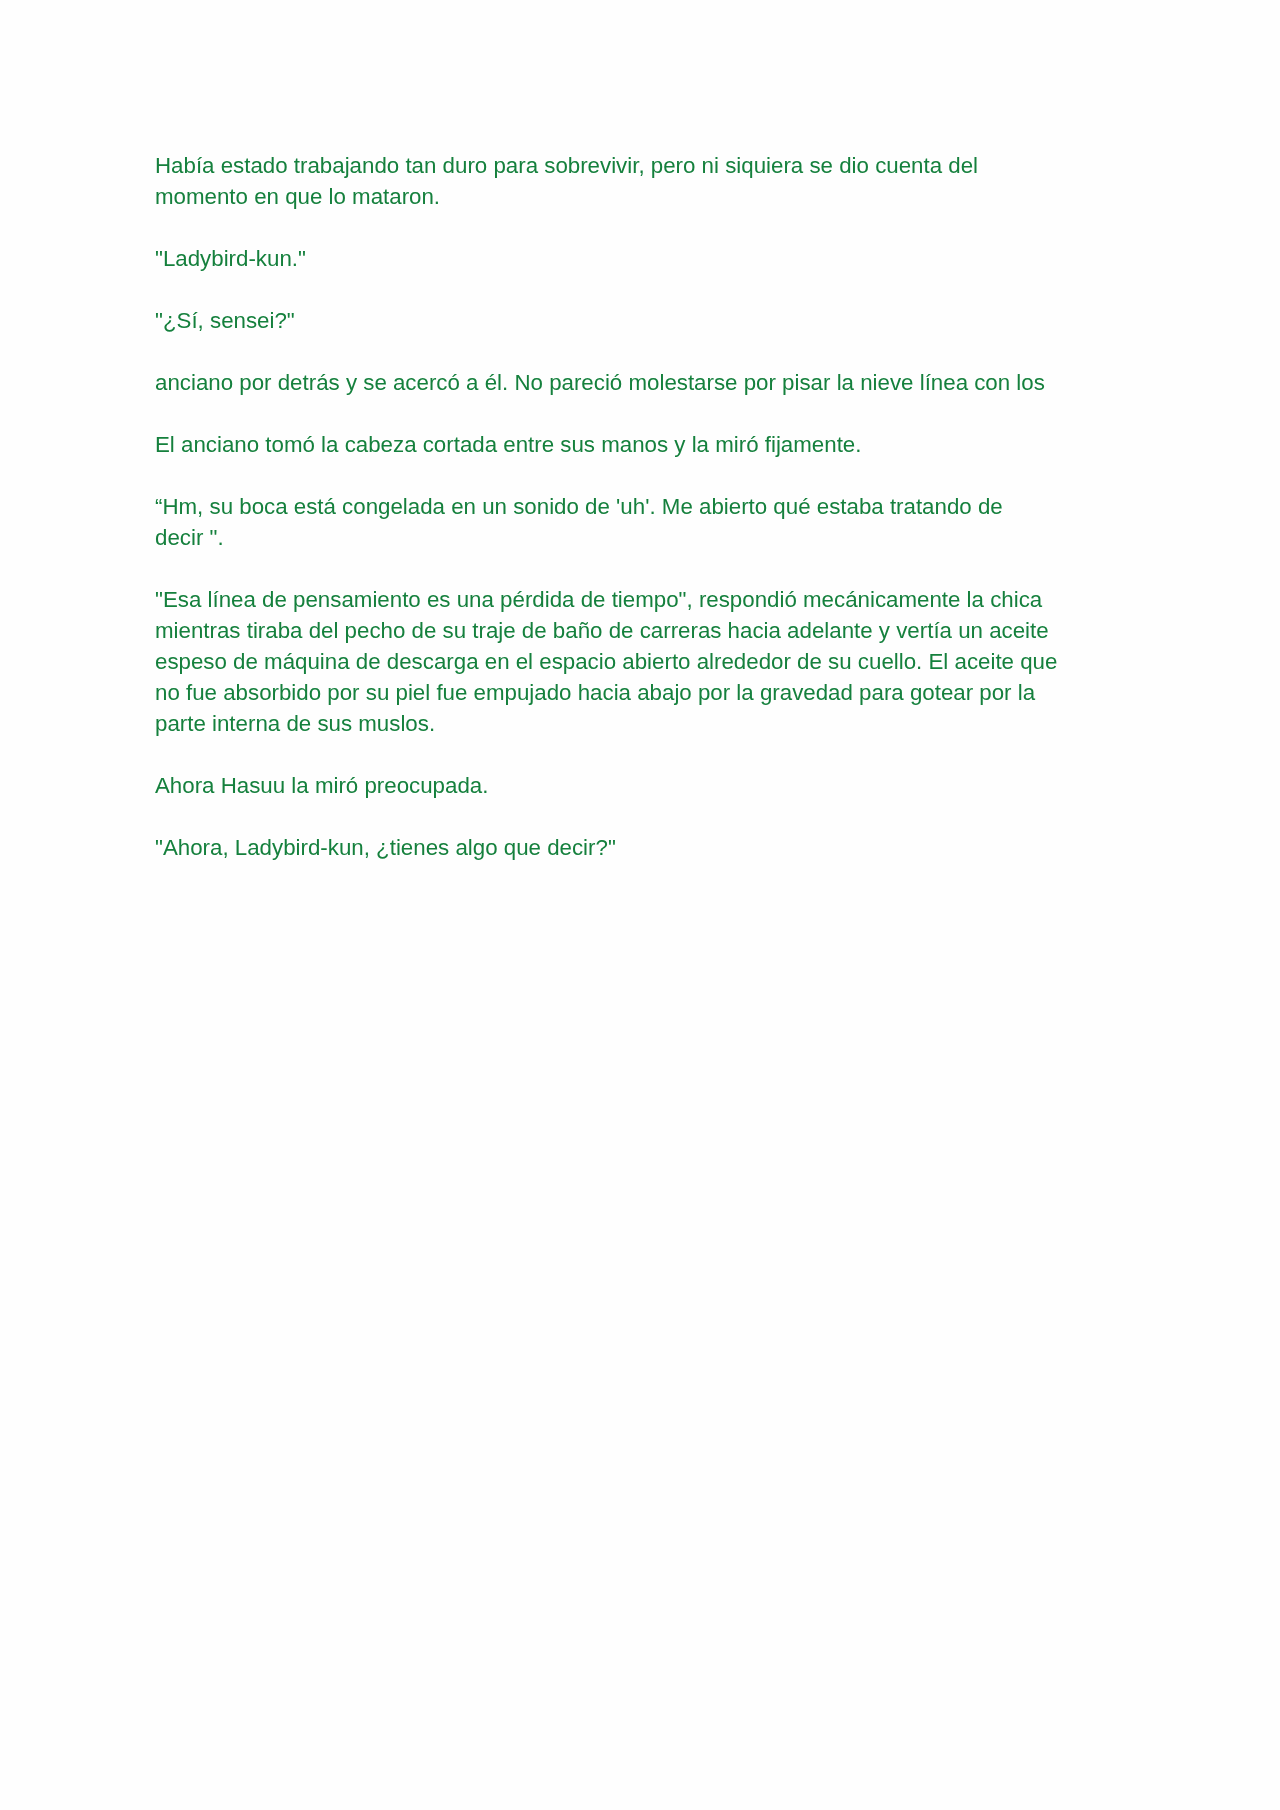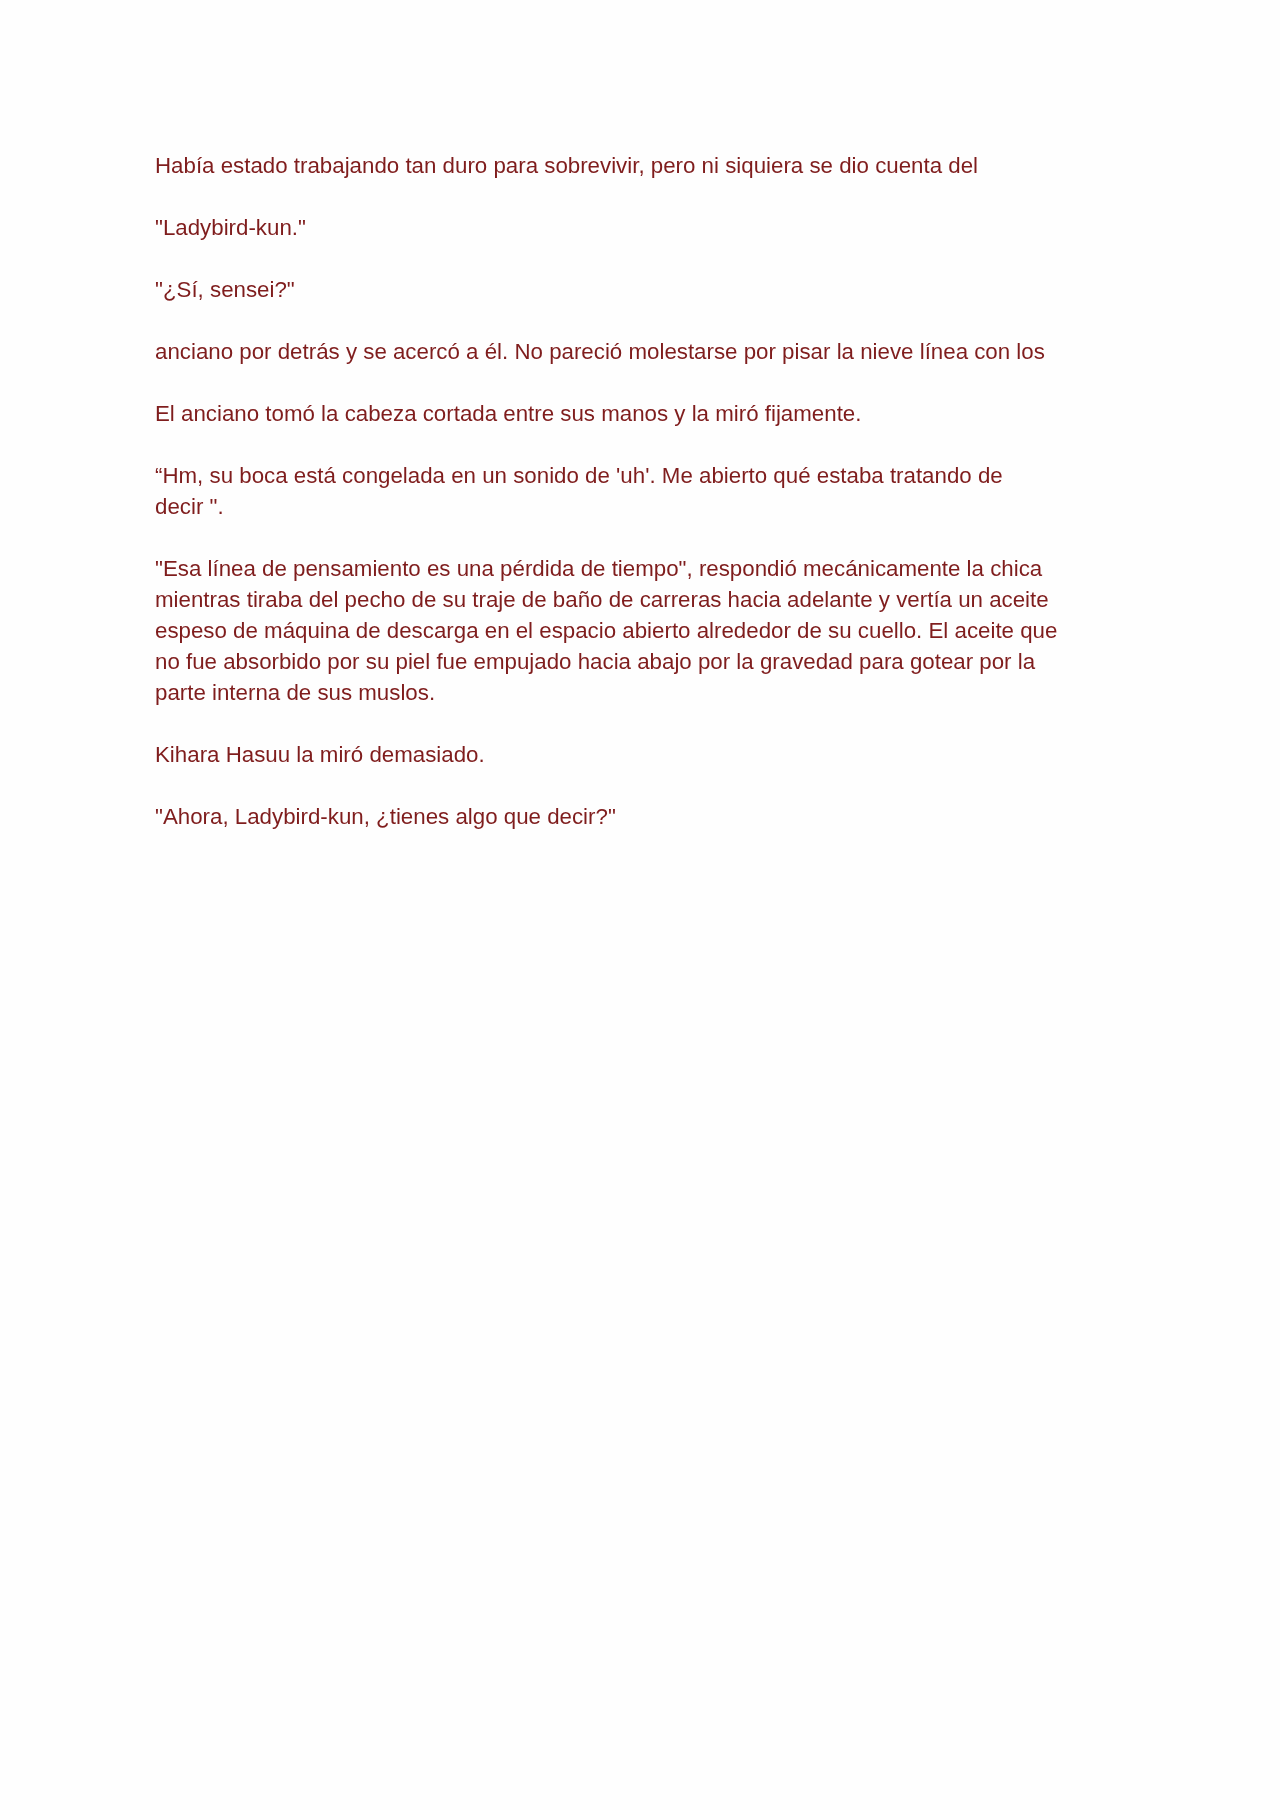--- a/index.html
+++ b/index.html
@@ -1,30 +1,31 @@
 <!DOCTYPE html>
 <html><head>
 <meta charset="utf-8">
 <style>
   html, body { margin: 0; padding: 0; background: #fefefe; }
   body { width: 1280px; height: 1810px; position: relative; overflow: hidden; }
   .page {
     position: absolute; left: 155px; top: 150px; width: 980px;
     font-family: "Liberation Sans", sans-serif;
-    font-size: 22.3px; line-height: 31px; color: #7f1d1d;
+    font-size: 22.3px; line-height: 31px; color: #15803d;
   }
   .para { margin: 0 0 31px 0; }
   .line { display: block; white-space: nowrap; }
 </style>
 </head>
 <body>
 
 <div class="page">
   <p class="para">
     <span class="line">Había estado trabajando tan duro para sobrevivir, pero ni siquiera se dio cuenta del</span>
+    <span class="line">momento en que lo mataron.</span>
   </p>
   <p class="para">
     <span class="line">"Ladybird-kun."</span>
   </p>
   <p class="para">
     <span class="line">"¿Sí, sensei?"</span>
   </p>
   <p class="para">
     <span class="line">anciano por detrás y se acercó a él. No pareció molestarse por pisar la nieve línea con los</span>
   </p>
@@ -36,18 +37,18 @@
     <span class="line">decir ".</span>
   </p>
   <p class="para">
     <span class="line">"Esa línea de pensamiento es una pérdida de tiempo", respondió mecánicamente la chica</span>
     <span class="line">mientras tiraba del pecho de su traje de baño de carreras hacia adelante y vertía un aceite</span>
     <span class="line">espeso de máquina de descarga en el espacio abierto alrededor de su cuello. El aceite que</span>
     <span class="line">no fue absorbido por su piel fue empujado hacia abajo por la gravedad para gotear por la</span>
     <span class="line">parte interna de sus muslos.</span>
   </p>
   <p class="para">
-    <span class="line">Kihara Hasuu la miró demasiado.</span>
+    <span class="line">Ahora Hasuu la miró preocupada.</span>
   </p>
   <p class="para">
     <span class="line">"Ahora, Ladybird-kun, ¿tienes algo que decir?"</span>
   </p>
 </div>
 
 </body></html>

